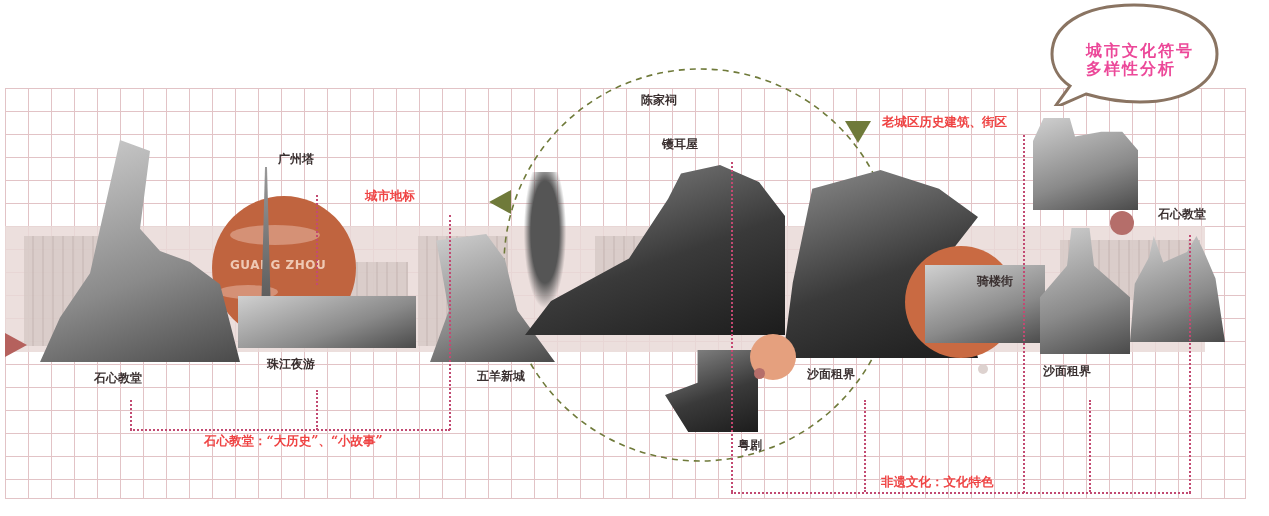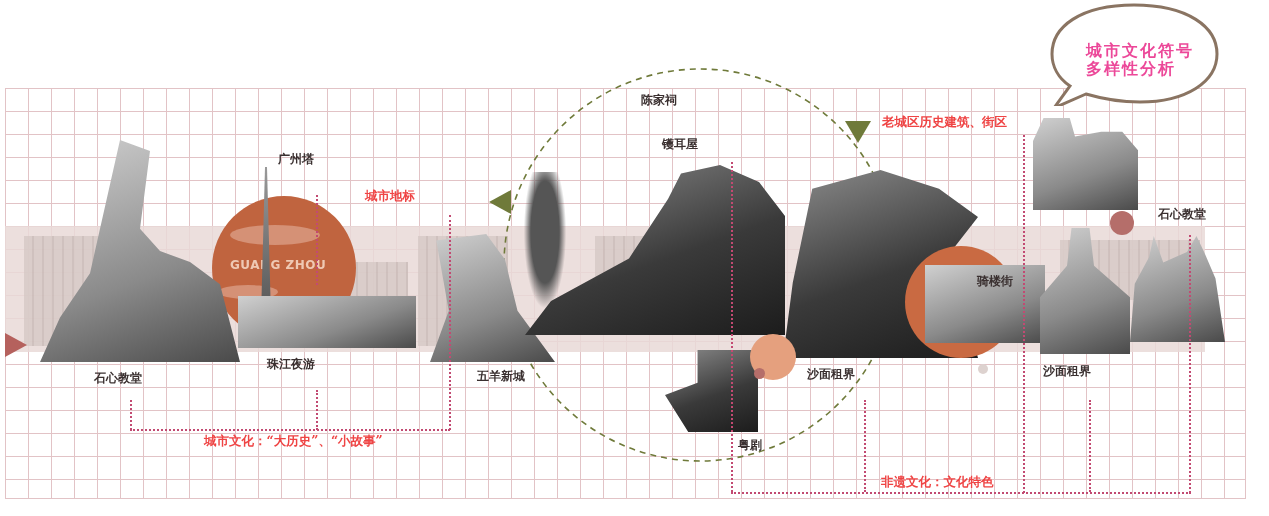--- a/index.html
+++ b/index.html
@@ -109,14 +109,14 @@
 <div class="label" style="left:477px;top:368px;">五羊新城</div>
 <div class="label" style="left:641px;top:92px;">陈家祠</div>
 <div class="label" style="left:662px;top:136px;">镬耳屋</div>
 <div class="label big" style="left:882px;top:114px;">老城区历史建筑、街区</div>
 <div class="label" style="left:977px;top:241px;margin-top:32px;">骑楼街</div>
 <div class="label" style="left:1158px;top:206px;">石心教堂</div>
 <div class="label" style="left:807px;top:366px;">沙面租界</div>
 <div class="label" style="left:738px;top:437px;">粤剧</div>
 <div class="label" style="left:1043px;top:363px;">沙面租界</div>
 
-<div class="label big" style="left:204px;top:433px;">城市文化：“大历史”、“小故事”</div>
+<div class="label big" style="left:204px;top:433px;">石心教堂：“大历史”、“小故事”</div>
 <div class="label big" style="left:881px;top:474px;">非遗文化：文化特色</div>
 
 </body></html>

